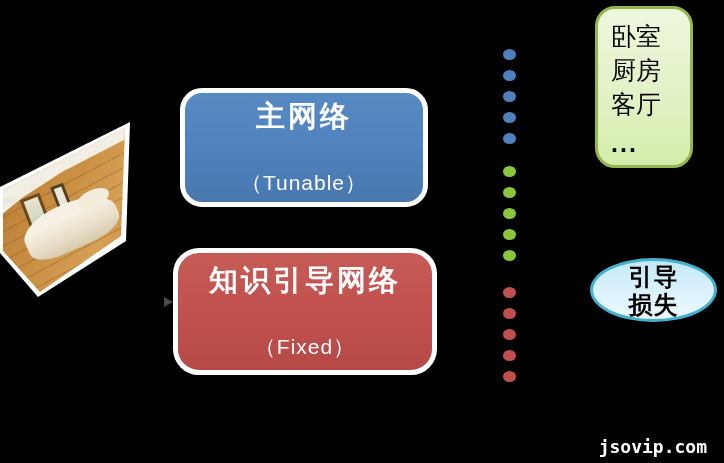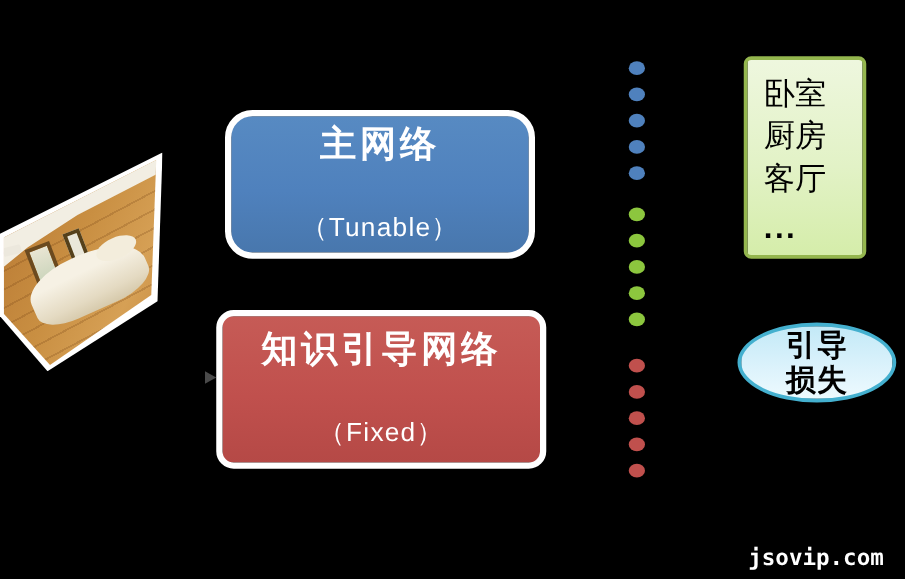--- a/index.html
+++ b/index.html
@@ -67,33 +67,33 @@
     align-items: center; justify-content: center;
     color: #fff; text-align: center; gap: 32px;
   }
   .box-main {
     left: 180px; top: 88px; width: 248px; height: 119px;
     border-radius: 22px;
     background: linear-gradient(180deg, #578ac2 0%, #4f81bd 55%, #4877ad 100%);
   }
   .box-knowledge {
     left: 173px; top: 248px; width: 264px; height: 127px;
-    border-radius: 14px;
+    border-radius: 26px;
     background: linear-gradient(180deg, #c65b56 0%, #c0504d 55%, #b54946 100%);
     text-align: right;
   }
   .box-title { font-size: 29px; font-weight: bold; letter-spacing: 3px; line-height: 38px; }
   .box-sub   { font-size: 21px; letter-spacing: 1px; line-height: 31px; }
 
   
   .category-box {
     position: absolute; left: 595px; top: 6px; width: 98px; height: 162px;
-    border: 3px solid #94b64e; border-radius: 6px;
+    border: 3px solid #94b64e; border-radius: 20px;
     background: linear-gradient(180deg, #eef7de 0%, #e2f2c6 55%, #d5edaa 100%);
-    color: #000; padding: 10px 0 0 13px; margin-top: 39px;
+    color: #000; padding: 10px 0 0 13px;
   }
   .category-line { font-size: 25px; line-height: 34px; white-space: nowrap; }
   .category-ellipsis { font-size: 25px; font-weight: bold; line-height: 20px; margin-top: 12px; letter-spacing: 2px; }
 
   
   .dot {
     position: absolute; left: 503px; width: 13px; height: 11px;
     border-radius: 50%;
   }
 

